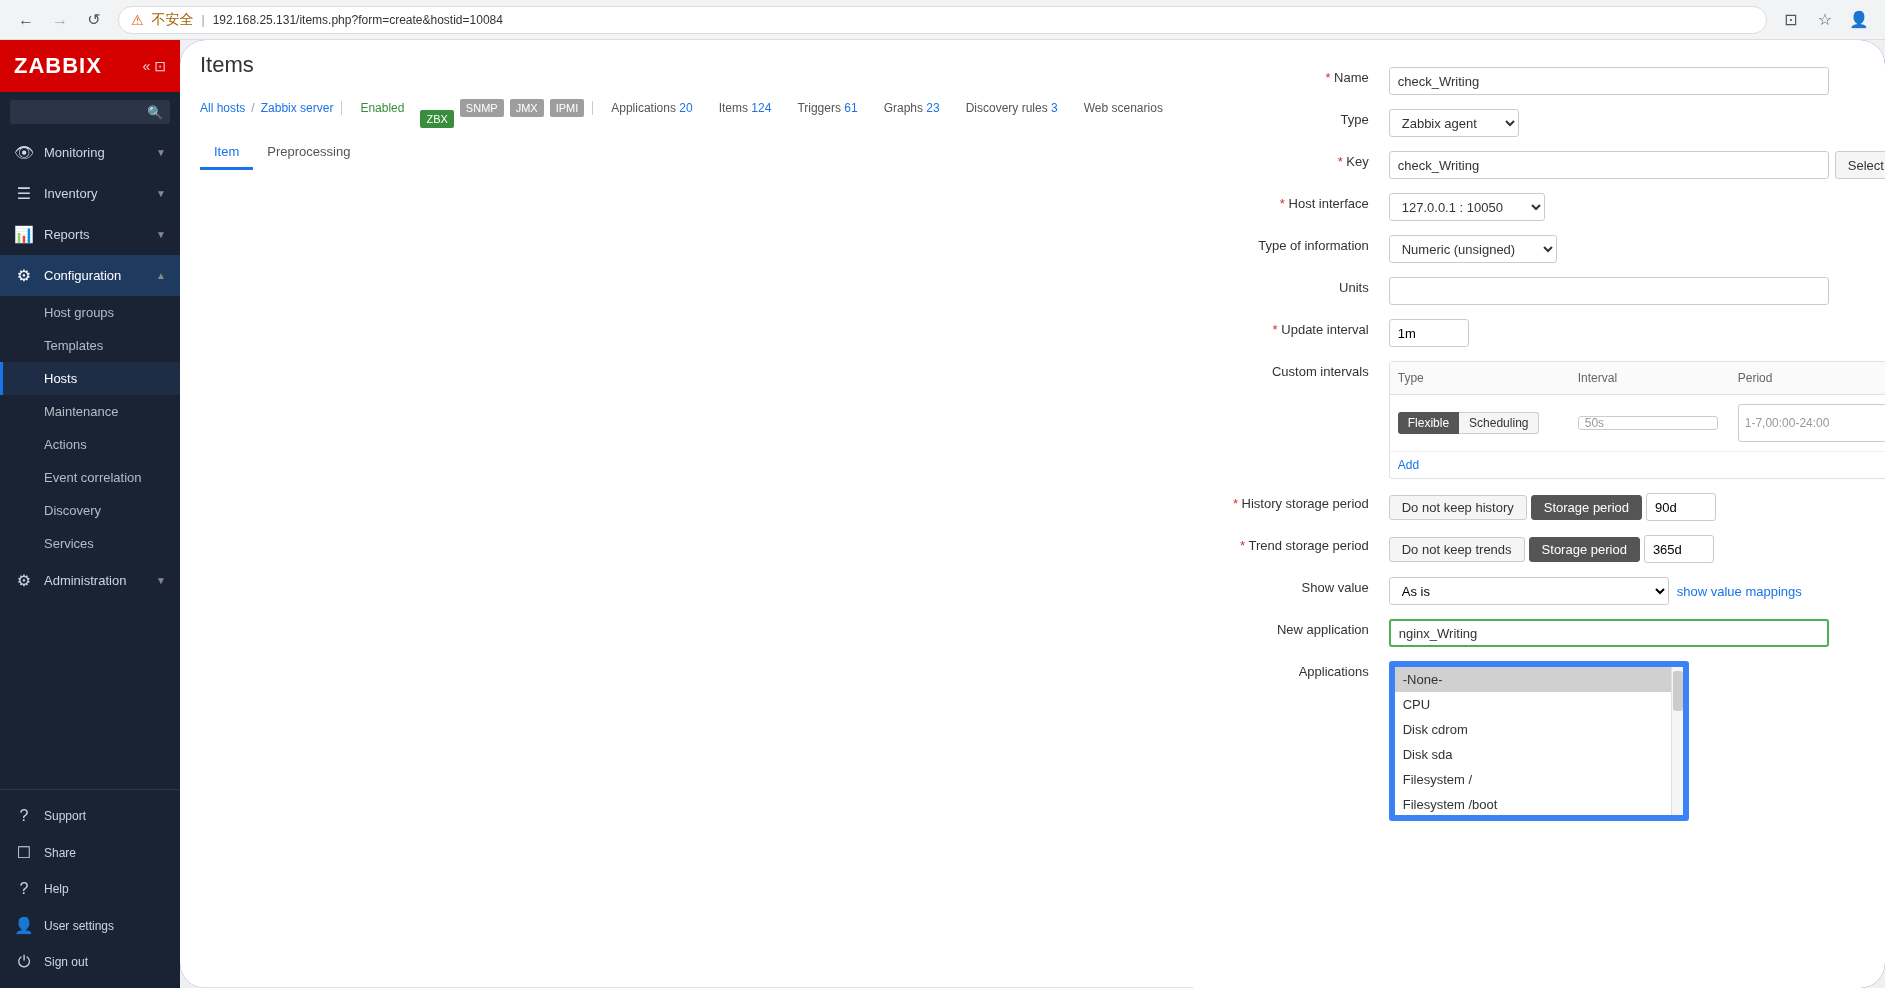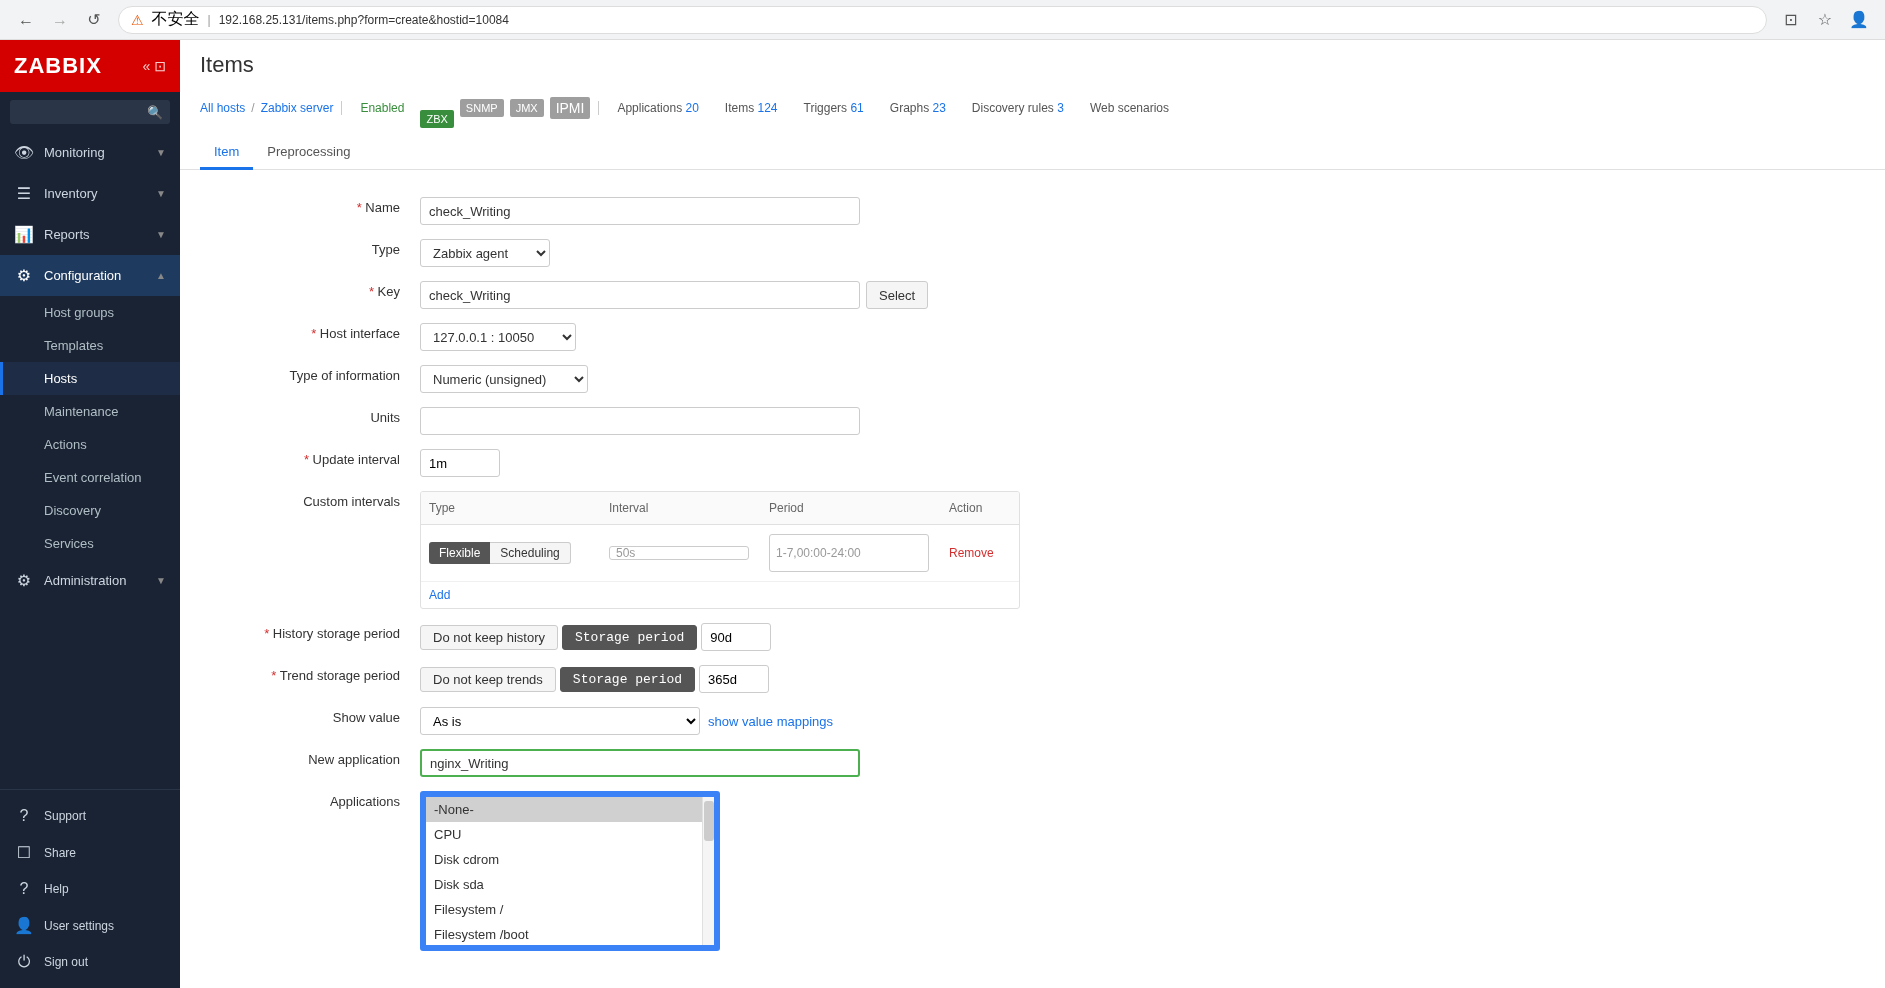--- a/index.html
+++ b/index.html
@@ -118,22 +118,23 @@
       border-top: 1px solid #2a3547;
       padding: 8px 0;
     }
     .sidebar-bottom .nav-item { padding: 9px 14px; font-size: 12px; }
 
     
     .main-content {
       flex: 1;
       background: #6d28d9;
       display: flex;
-      flex-direction: column;
+      flex-direction: row;
       overflow: hidden;
+      border-radius: 25px;
     }
 
     .page-header {
       background: white;
       padding: 12px 20px 0;
       border-bottom: 1px solid #e0e0e0;
     }
     .page-title {
       font-size: 22px;
       font-weight: normal;
@@ -155,21 +156,21 @@
       padding: 4px 10px;
       border-radius: 3px;
       cursor: pointer;
       font-size: 12px;
       color: #555;
     }
     .host-tab.enabled { color: #388e3c; }
     .host-tab.zbx { background: #388e3c; color: white; padding: 3px 6px; font-size: 11px; border-radius: 2px; margin-top: 22px; }
     .host-tab.snmp { background: #9e9e9e; color: white; padding: 3px 6px; font-size: 11px; border-radius: 2px; }
     .host-tab.jmx { background: #9e9e9e; color: white; padding: 3px 6px; font-size: 11px; border-radius: 2px; }
-    .host-tab.ipmi { background: #9e9e9e; color: white; padding: 3px 6px; font-size: 14px; border-radius: 2px; }
+    .host-tab.ipmi { background: #9e9e9e; color: white; padding: 3px 6px; font-size: 11px; border-radius: 2px; }
     .host-tab .count { color: #1a73e8; font-size: 12px; }
     .divider-v { width: 1px; height: 14px; background: #ccc; margin: 0 2px; }
 
     .item-tabs {
       display: flex;
       margin-top: 8px;
       border-bottom: none;
     }
     .item-tab {
       padding: 8px 14px;
@@ -317,21 +318,20 @@
       color: #333;
     }
     .storage-btn-active {
       padding: 4px 12px;
       background: #555;
       border: 1px solid #555;
       border-radius: 3px;
       cursor: pointer;
       font-size: 13px;
       color: white;
-      font-family: Liberation Mono, monospace;
     }
     .storage-period-input {
       width: 70px;
       height: 28px;
       padding: 4px 8px;
       border: 1px solid #ccc;
       border-radius: 3px;
       font-size: 13px;
     }
 
@@ -402,21 +402,21 @@
 <body>
 
 <div class="browser-bar">
   <div class="browser-nav">
     <button>←</button>
     <button disabled="">→</button>
     <button>↺</button>
   </div>
   <div class="address-bar">
     <span class="warning">⚠</span>
-    <span style="color:#000000;font-size:16px;">不安全</span>
+    <span style="color:#a16207;font-size:14px;">不安全</span>
     <span style="color:#999">|</span>
     <span class="url">192.168.25.131/items.php?form=create&amp;hostid=10084</span>
   </div>
   <div class="browser-actions">
     <span>⊡</span>
     <span>☆</span>
     <span>👤</span>
   </div>
 </div>
 

